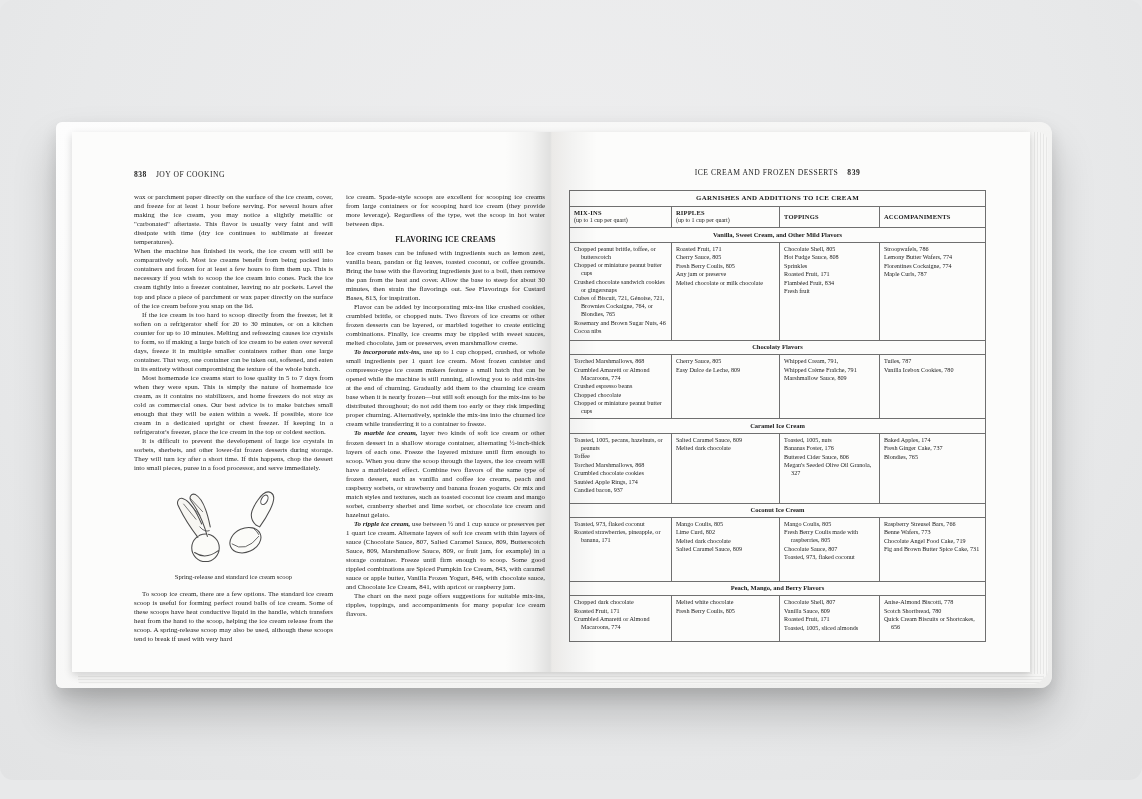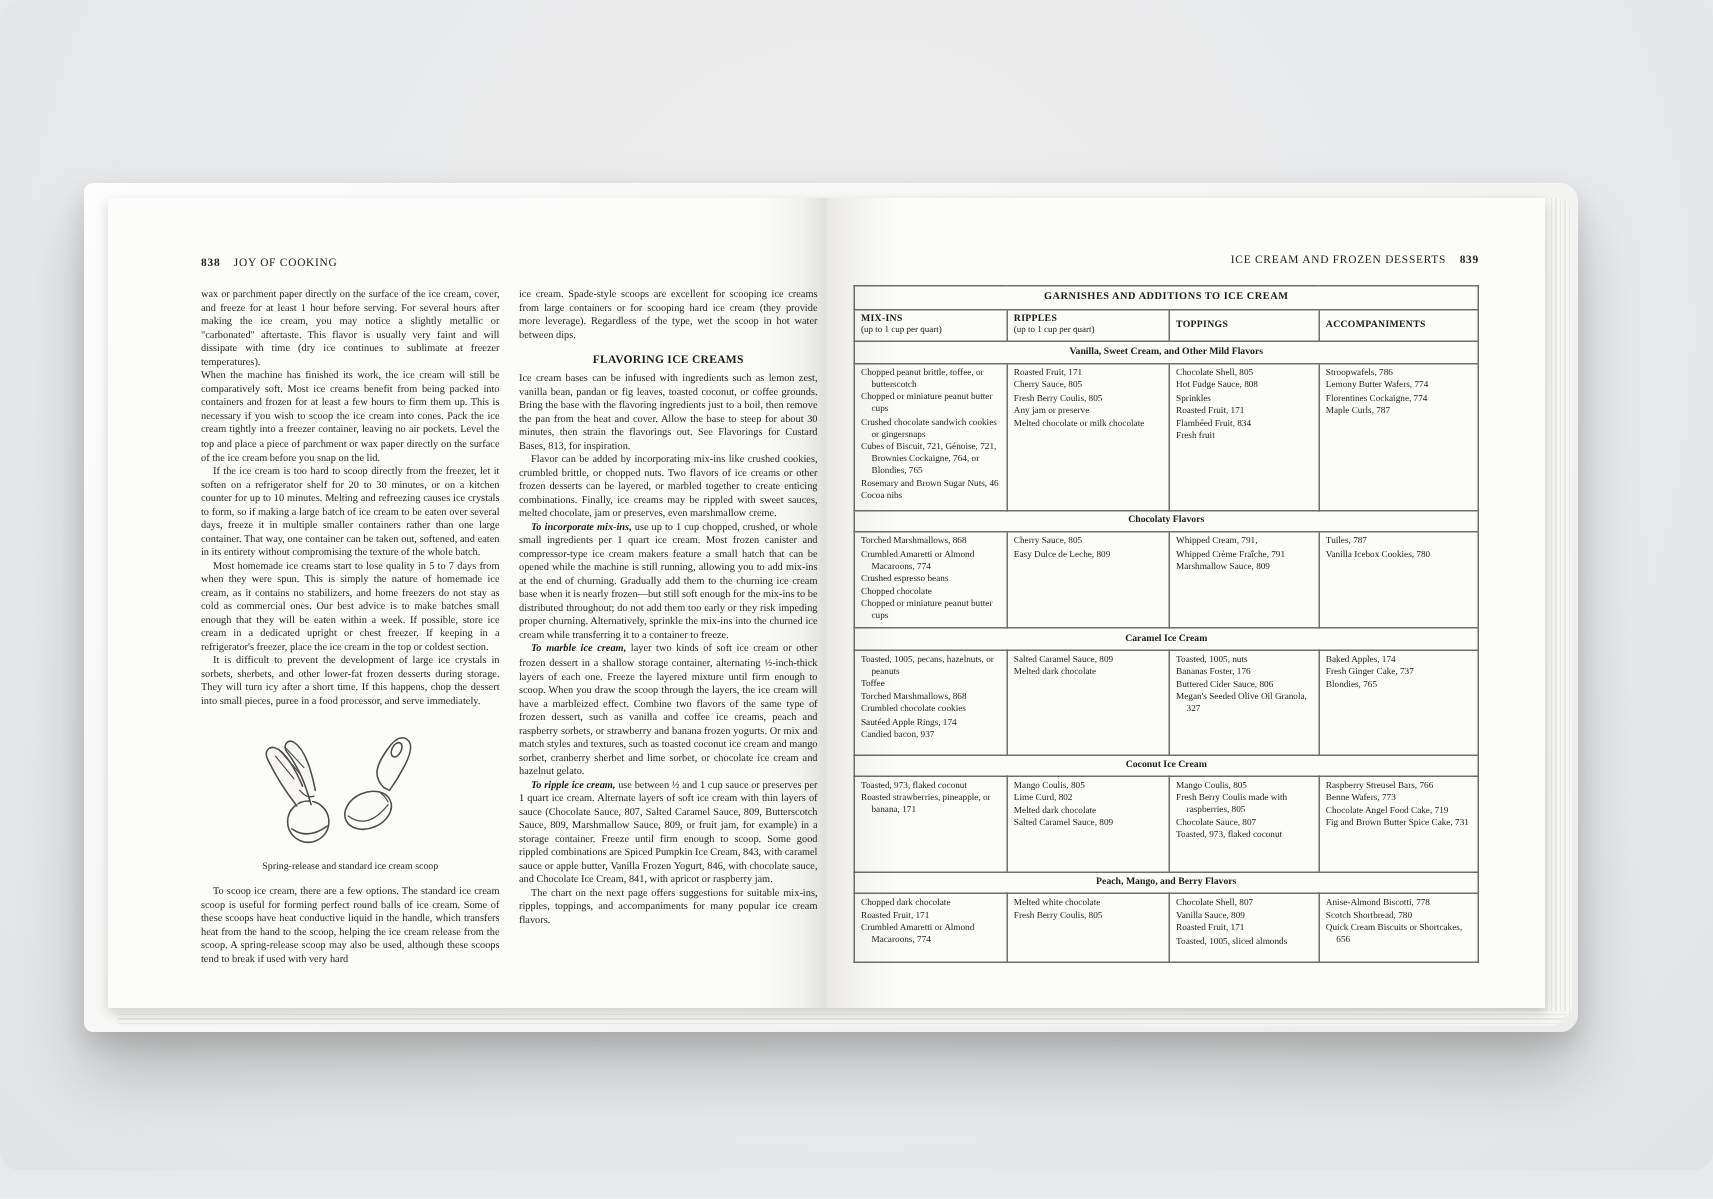--- a/index.html
+++ b/index.html
@@ -18,21 +18,21 @@
   .pages{position:absolute;inset:0;display:flex;background:#fcfcfb;box-shadow:0 3px 8px rgba(0,0,0,.16);}
   .page{width:50%;box-sizing:border-box;position:relative;}
   .page.left{padding:38px 6px 0 62px;}
   .page.right{padding:36px 44px 0 18px;}
   .gutter{position:absolute;left:50%;top:0;bottom:0;width:92px;transform:translateX(-50%);pointer-events:none;
          background:linear-gradient(to right,rgba(0,0,0,0) 0%,rgba(0,0,0,.04) 30%,rgba(0,0,0,.11) 49%,rgba(120,110,100,.13) 51%,rgba(0,0,0,.04) 72%,rgba(0,0,0,0) 100%);}
 
   .running-head{font-size:7.6px;letter-spacing:.5px;color:#1d1d1d;margin-bottom:13px;white-space:nowrap;}
   .running-head .folio{font-weight:bold;}
   .head-left .folio{margin-right:9px;}
-  .head-right{text-align:right;}
+  .head-right{text-align:center;}
   .head-right .folio{margin-left:9px;}
 
   .cols{display:flex;gap:13px;}
   .col{width:203px;font-size:6.9px;line-height:1.31;text-align:justify;color:#1b1b1b;}
   .para{margin:0;}
   .para.indent{text-indent:8px;}
   .lead{font-weight:bold;font-style:italic;}
   .sec-head{font-weight:bold;font-size:7.7px;line-height:1.28;letter-spacing:.2px;margin:7px 0 2.5px;text-align:center;text-indent:0;}
   .figure{margin:9px 0 1px;text-align:center;}
   .caption{font-size:6.6px;text-align:center;margin:1px 0 8px;color:#1e1e1e;}

